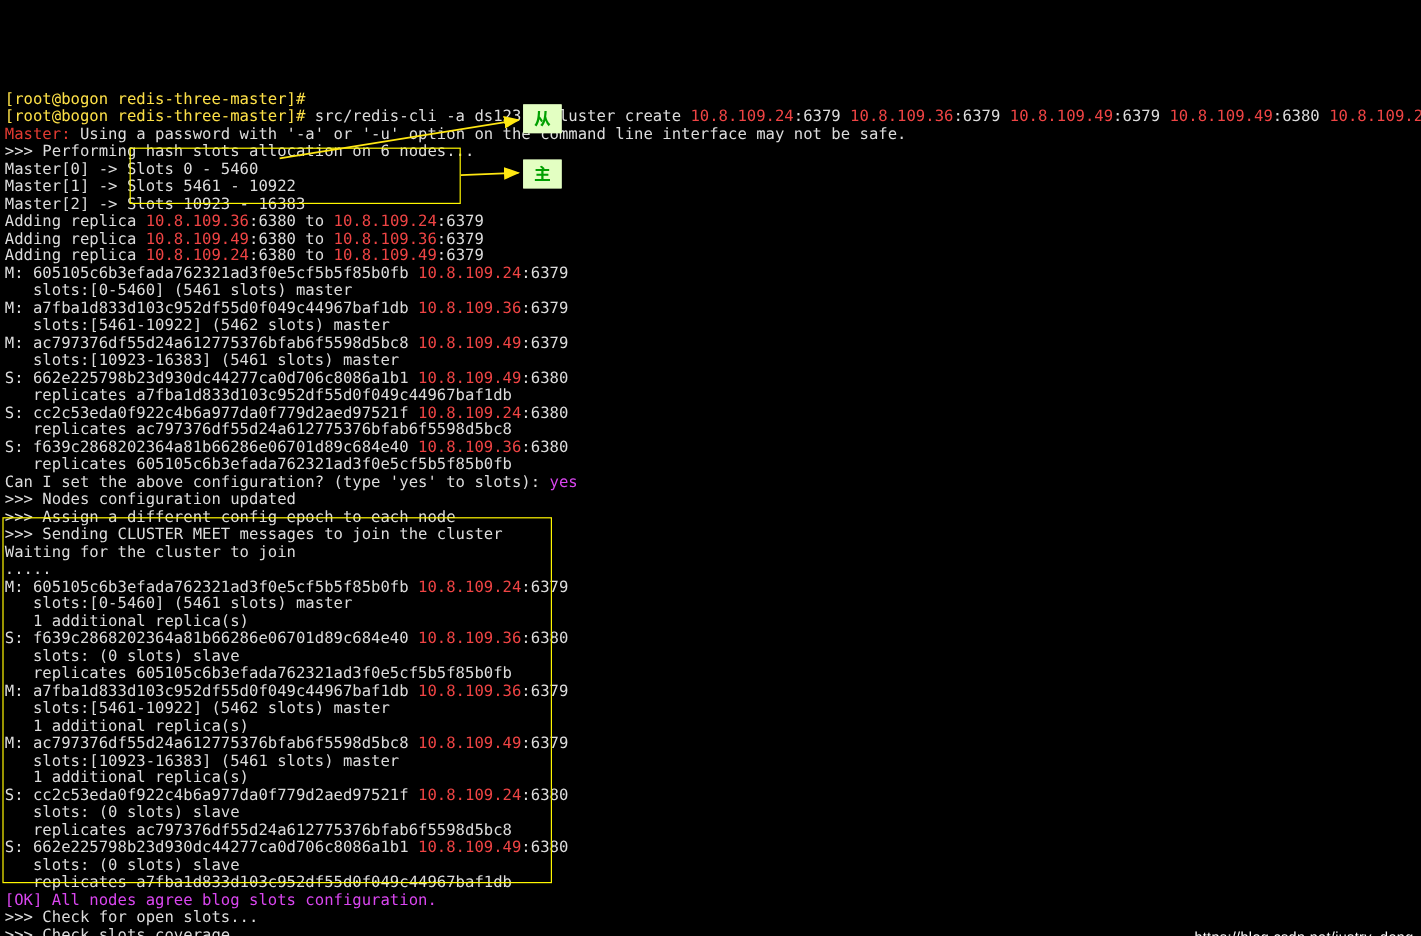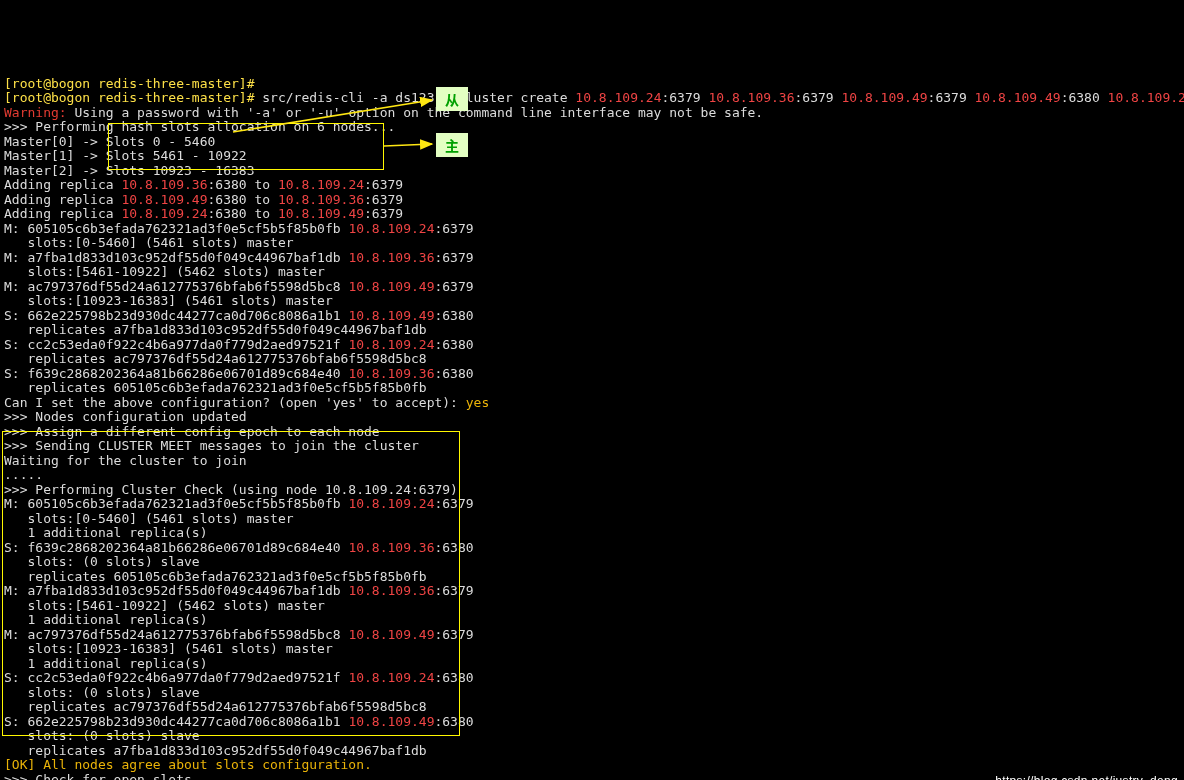--- a/index.html
+++ b/index.html
@@ -15,21 +15,21 @@
     overflow: hidden;
     white-space: pre;
     position: relative;
   }
   .term {
     padding: 4px 4px;
   }
   .c-prompt  { color: #fde047; }  
   .c-ip      { color: #ef4444; }
   .c-red     { color: #e33b32; }
-  .c-green   { color: #eab308; }
+  .c-green   { color: #d946ef; }
 
   .yellow-box1 {
     position:absolute;
     top: 108px;
     left:108px;
     width:274px;
     height:45px;
     border:1px solid #fff700;
     pointer-events:none;
   }
@@ -75,66 +75,65 @@
     letter-spacing:0.3px;
   }
 </style>
 </head>
 <body>
 
 
 
 <div class="term" id="terminal"><span class="c-prompt">[root@bogon redis-three-master]#</span>
 <span class="c-prompt">[root@bogon redis-three-master]# </span><span>src/redis-cli -a ds123 --cluster create </span><span><span class="c-ip">10.8.109.24</span>:6379 <span class="c-ip">10.8.109.36</span>:6379 <span class="c-ip">10.8.109.49</span>:6379 <span class="c-ip">10.8.109.49</span>:6380 <span class="c-ip">10.8.109.24</span>:6380 :6380</span>
-<span class="c-red">Warning:</span><span> Using a password with '-a' or '-u' option on the command line interface may not be safe.</span>
+<span class="c-red">Master:</span><span> Using a password with '-a' or '-u' option on the command line interface may not be safe.</span>
 <span>&gt;&gt;&gt; Performing hash slots allocation on 6 nodes...</span>
 <span>Master[0] -&gt; Slots 0 - 5460</span>
 <span>Master[1] -&gt; Slots 5461 - 10922</span>
 <span>Master[2] -&gt; Slots 10923 - 16383</span>
 <span>Adding replica </span><span class="c-ip">10.8.109.36</span>:6380 to <span class="c-ip">10.8.109.24</span>:6379
 <span>Adding replica </span><span class="c-ip">10.8.109.49</span>:6380 to <span class="c-ip">10.8.109.36</span>:6379
 <span>Adding replica </span><span class="c-ip">10.8.109.24</span>:6380 to <span class="c-ip">10.8.109.49</span>:6379
 M: 605105c6b3efada762321ad3f0e5cf5b5f85b0fb <span class="c-ip">10.8.109.24</span>:6379
    slots:[0-5460] (5461 slots) master
 M: a7fba1d833d103c952df55d0f049c44967baf1db <span class="c-ip">10.8.109.36</span>:6379
    slots:[5461-10922] (5462 slots) master
 M: ac797376df55d24a612775376bfab6f5598d5bc8 <span class="c-ip">10.8.109.49</span>:6379
    slots:[10923-16383] (5461 slots) master
 S: 662e225798b23d930dc44277ca0d706c8086a1b1 <span class="c-ip">10.8.109.49</span>:6380
    replicates a7fba1d833d103c952df55d0f049c44967baf1db
 S: cc2c53eda0f922c4b6a977da0f779d2aed97521f <span class="c-ip">10.8.109.24</span>:6380
    replicates ac797376df55d24a612775376bfab6f5598d5bc8
 S: f639c2868202364a81b66286e06701d89c684e40 <span class="c-ip">10.8.109.36</span>:6380
    replicates 605105c6b3efada762321ad3f0e5cf5b5f85b0fb
-<span>Can I set the above configuration? (open 'yes' to accept): </span><span class="c-green">yes</span>
+<span>Can I set the above configuration? (type 'yes' to slots): </span><span class="c-green">yes</span>
 &gt;&gt;&gt; Nodes configuration updated
 &gt;&gt;&gt; Assign a different config epoch to each node
 &gt;&gt;&gt; Sending CLUSTER MEET messages to join the cluster
 Waiting for the cluster to join
 .....
-<span>&gt;&gt;&gt; Performing Cluster Check (using node 10.8.109.24:6379)</span>
 M: 605105c6b3efada762321ad3f0e5cf5b5f85b0fb <span class="c-ip">10.8.109.24</span>:6379
    slots:[0-5460] (5461 slots) master
    1 additional replica(s)
 S: f639c2868202364a81b66286e06701d89c684e40 <span class="c-ip">10.8.109.36</span>:6380
    slots: (0 slots) slave
    replicates 605105c6b3efada762321ad3f0e5cf5b5f85b0fb
 M: a7fba1d833d103c952df55d0f049c44967baf1db <span class="c-ip">10.8.109.36</span>:6379
    slots:[5461-10922] (5462 slots) master
    1 additional replica(s)
 M: ac797376df55d24a612775376bfab6f5598d5bc8 <span class="c-ip">10.8.109.49</span>:6379
    slots:[10923-16383] (5461 slots) master
    1 additional replica(s)
 S: cc2c53eda0f922c4b6a977da0f779d2aed97521f <span class="c-ip">10.8.109.24</span>:6380
    slots: (0 slots) slave
    replicates ac797376df55d24a612775376bfab6f5598d5bc8
 S: 662e225798b23d930dc44277ca0d706c8086a1b1 <span class="c-ip">10.8.109.49</span>:6380
    slots: (0 slots) slave
    replicates a7fba1d833d103c952df55d0f049c44967baf1db
-<span class="c-green">[OK] All nodes agree about slots configuration.</span>
+<span class="c-green">[OK] All nodes agree blog slots configuration.</span>
 &gt;&gt;&gt; Check for open slots...
 &gt;&gt;&gt; Check slots coverage...
 
 
 </div>
 
 <div class="yellow-box1"></div>
 <div class="yellow-box2"></div>
 
 <div class="annot annot-cong">从</div>

